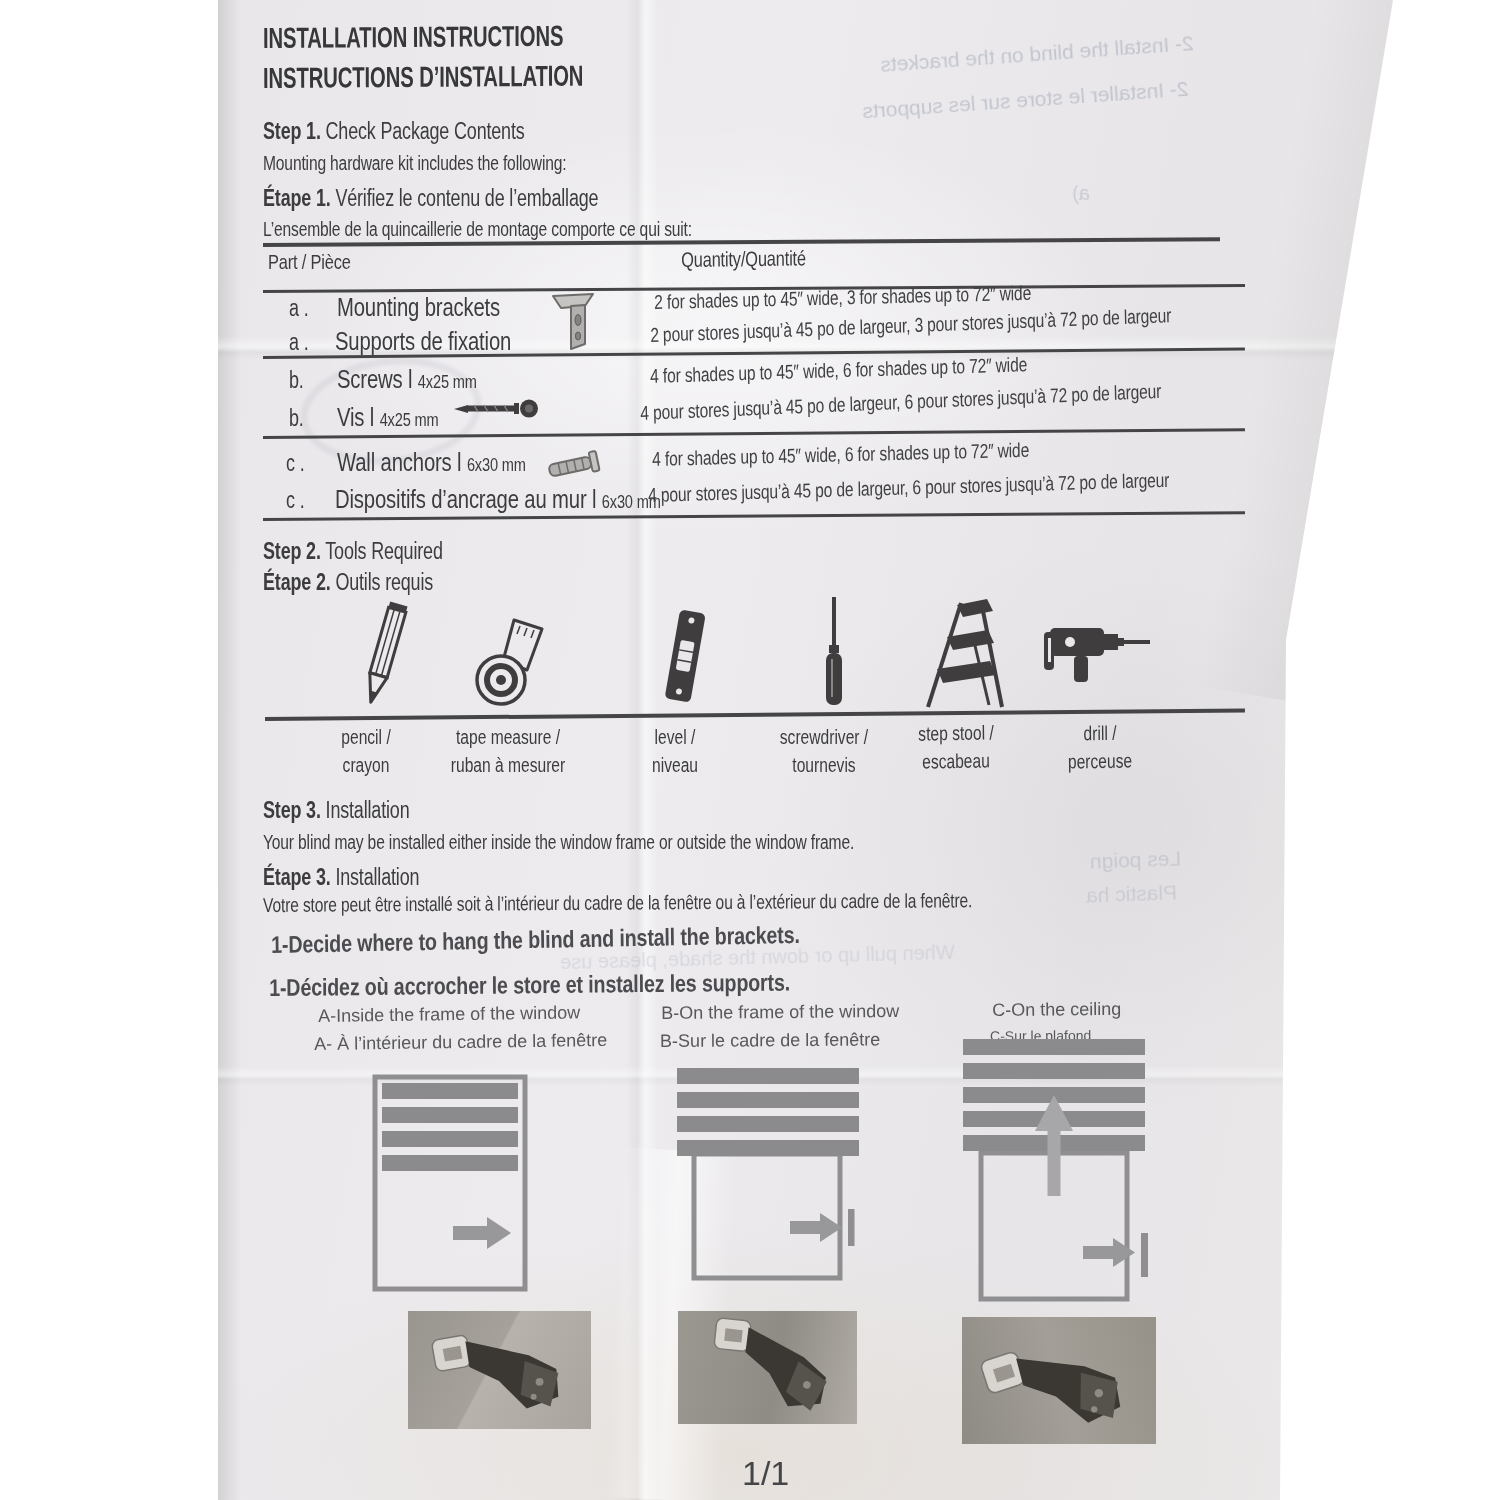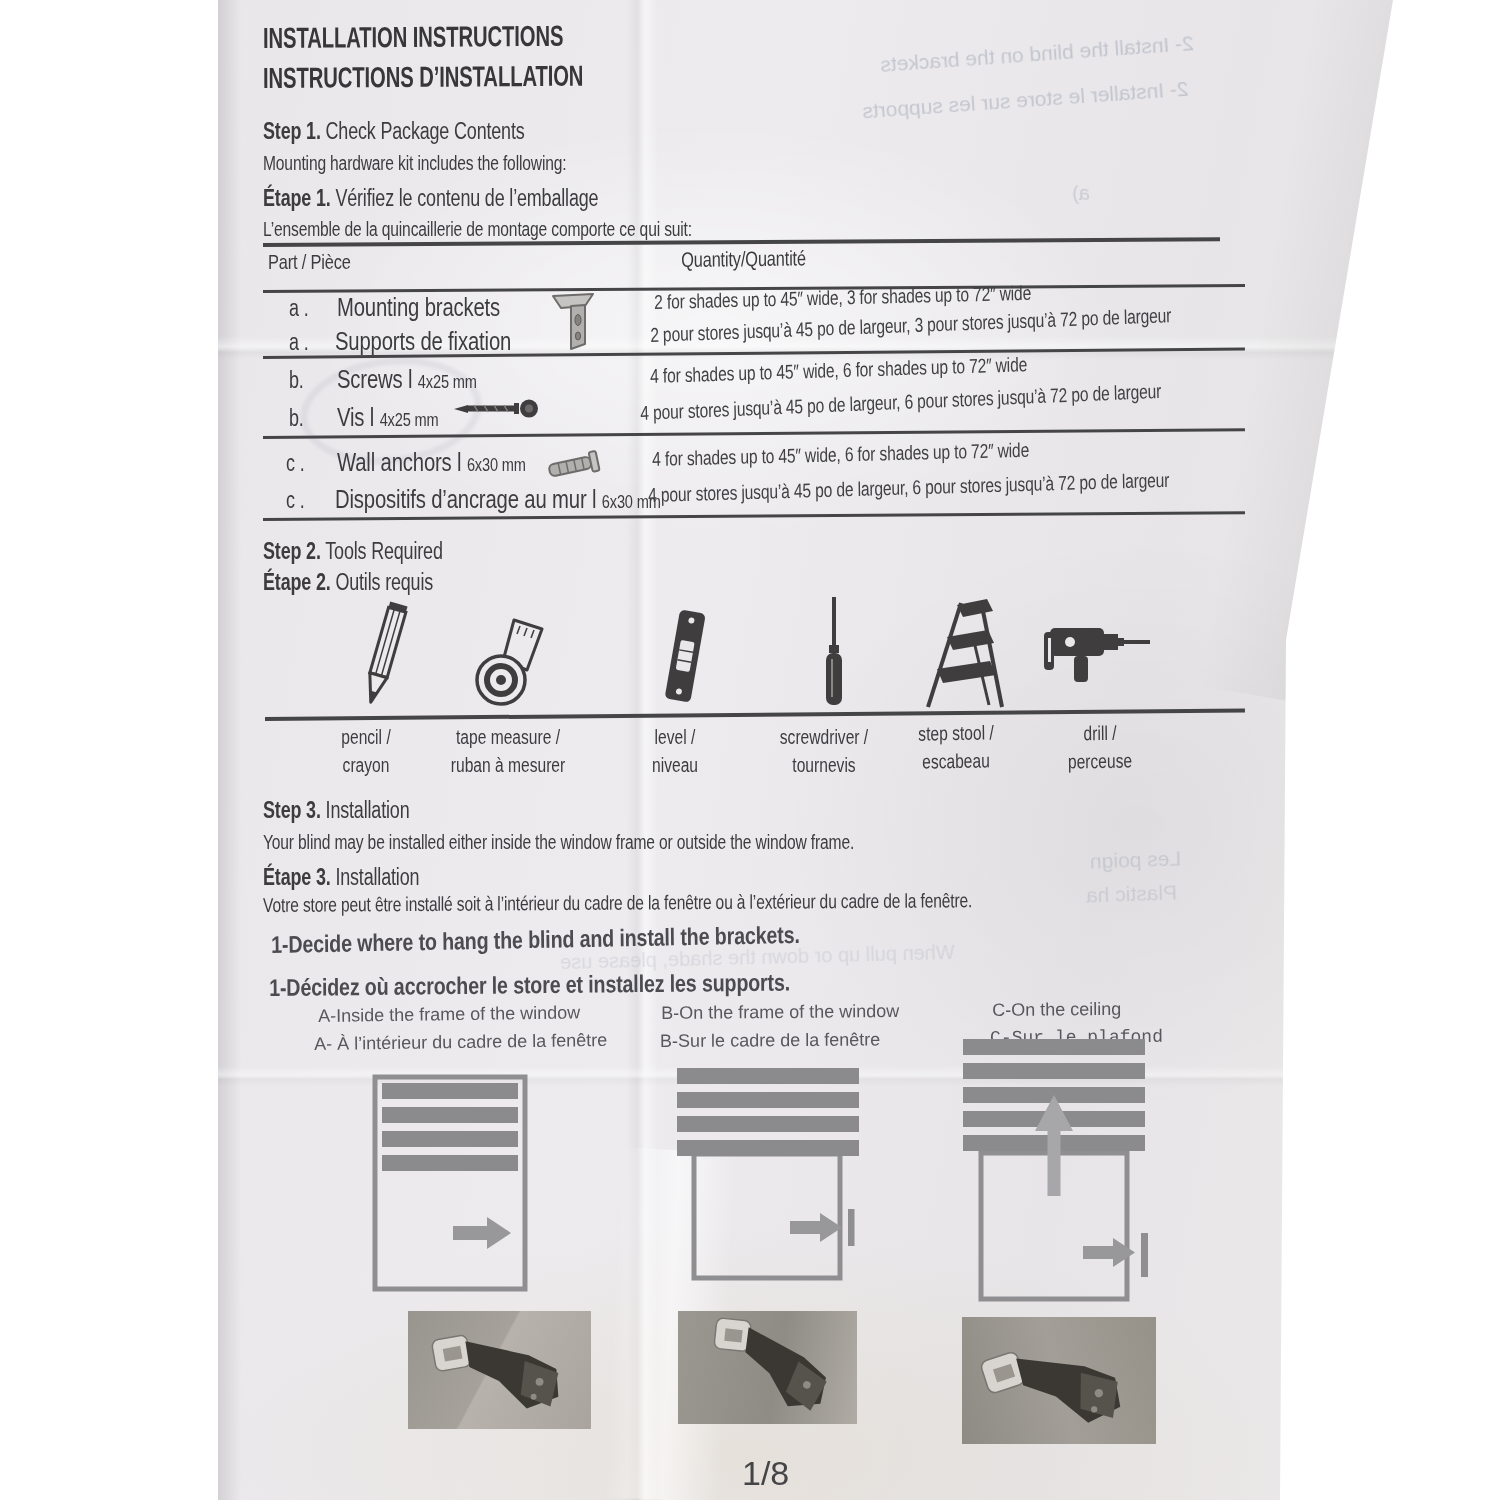--- a/index.html
+++ b/index.html
@@ -229,21 +229,21 @@
   <div class="t" style="left:263px;top:894px;font-size:20px;transform:scaleX(0.78) rotate(-0.3deg);">Votre store peut être installé soit à l’intérieur du cadre de la fenêtre ou à l’extérieur du cadre de la fenêtre.</div>
 
   <div class="t b" style="left:271px;top:931px;font-size:24px;color:#4c4c50;transform:scaleX(0.82) rotate(-0.9deg);">1-Decide where to hang the blind and install the brackets.</div>
   <div class="t b" style="left:269px;top:974px;font-size:24px;color:#4c4c50;transform:scaleX(0.82) rotate(-0.5deg);">1-Décidez où accrocher le store et installez les supports.</div>
 
   <div class="t opt" style="left:318px;top:1006px;font-size:18px;transform:rotate(-0.8deg);">A-Inside the frame of the window</div>
   <div class="t opt" style="left:314px;top:1034px;font-size:18px;transform:rotate(-0.8deg);">A- À l’intérieur du cadre de la fenêtre</div>
   <div class="t opt" style="left:661px;top:1003px;font-size:18px;transform:rotate(-0.5deg);">B-On the frame of the window</div>
   <div class="t opt" style="left:660px;top:1031px;font-size:18px;transform:rotate(-0.4deg);">B-Sur le cadre de la fenêtre</div>
   <div class="t opt" style="left:992px;top:1000px;font-size:18px;transform:rotate(-0.5deg);">C-On the ceiling</div>
-  <div class="t opt" style="left:990px;top:1028px;font-size:18px;transform:rotate(-0.4deg);font-family:Liberation Mono, monospace;">C-Sur le plafond</div>
+  <div class="t opt" style="left:990px;top:1028px;font-size:14px;transform:rotate(-0.4deg);">C-Sur le plafond</div>
 
   <svg style="left:355px;top:1065px;" width="190" height="260" viewBox="0 0 190 260">
     <rect x="20" y="12" width="150" height="212" fill="none" stroke="#8f8e90" stroke-width="5"></rect>
     <rect x="27" y="18" width="136" height="16" fill="#8b8a8c"></rect>
     <rect x="27" y="42" width="136" height="16" fill="#8b8a8c"></rect>
     <rect x="27" y="66" width="136" height="16" fill="#8b8a8c"></rect>
     <rect x="27" y="90" width="136" height="16" fill="#8b8a8c"></rect>
     <rect x="98" y="161" width="34" height="14" fill="#98979a"></rect>
     <polygon points="132,152 156,168 132,184" fill="#98979a"></polygon>
   </svg>
@@ -302,15 +302,15 @@
         <rect x="22" y="30" width="36" height="32" rx="7" fill="#d8d5d0" stroke="#7a7773" stroke-width="1.5" transform="rotate(-12 40 46)"></rect>
         <rect x="32" y="40" width="18" height="13" fill="#9a968f" transform="rotate(-12 41 46)"></rect>
         <polygon points="54,34 118,48 146,62 148,90 116,102 88,74 58,60" fill="#3b3834"></polygon>
         <polygon points="114,54 148,66 140,100 110,88" fill="#56524c"></polygon>
         <circle cx="129" cy="75" r="4" fill="#8f8b84"></circle>
         <circle cx="123" cy="90" r="3" fill="#8f8b84"></circle>
       </g>
     </svg>
   </div>
 
-  <div class="t" style="left:742px;top:1454px;font-size:34px;color:#454548;letter-spacing:0;">1/8</div>
+  <div class="t" style="left:742px;top:1454px;font-size:34px;color:#454548;letter-spacing:0;">1/1</div>
 
 </div>
 
 </body></html>

